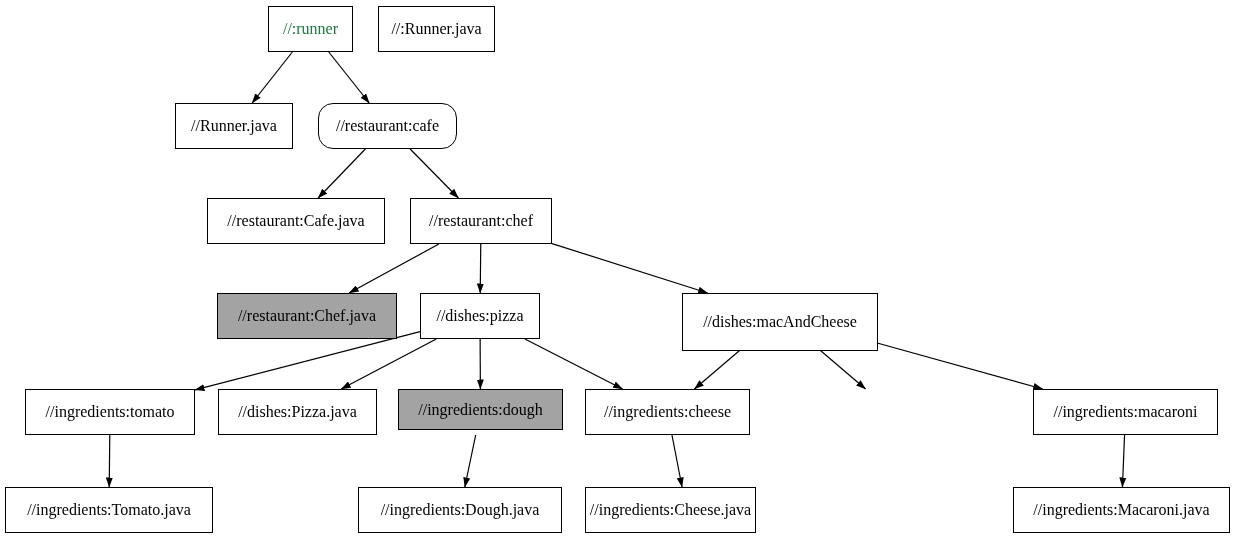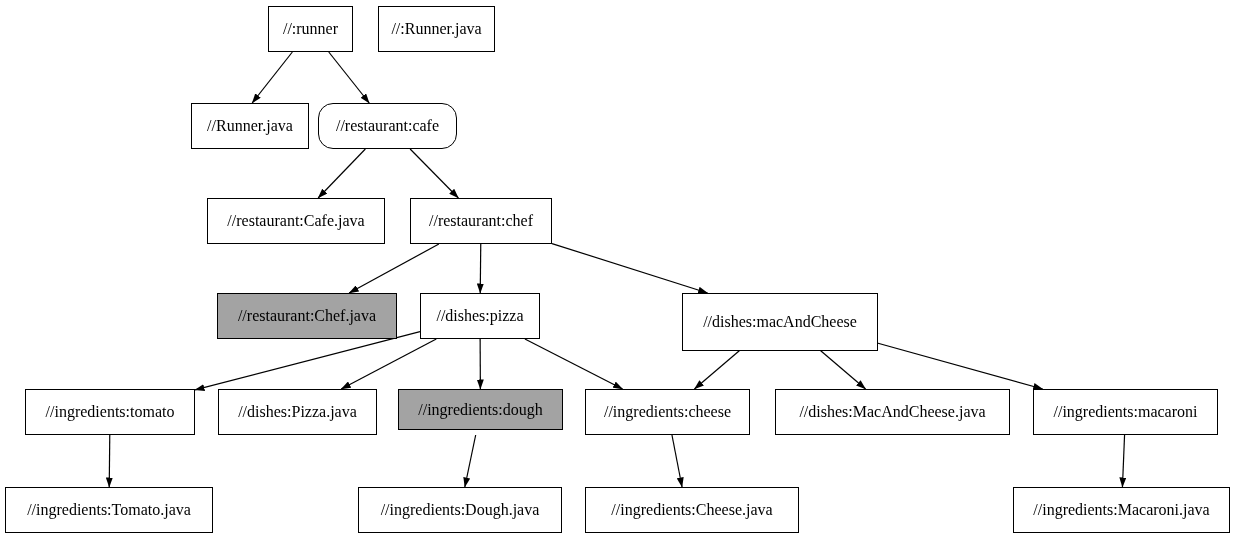--- a/index.html
+++ b/index.html
@@ -68,26 +68,26 @@
         <line x1="806.953125" y1="339" x2="865.546875" y2="389" class="edge-line" stroke="#000000" marker-end="url(#arrowhead)"></line>
         <line x1="862.7760416666666" y1="339" x2="1042.7239583333333" y2="389" class="edge-line" stroke="#000000" marker-end="url(#arrowhead)"></line>
         <line x1="109.76530612244898" y1="435" x2="109.23469387755102" y2="487" class="edge-line" stroke="#000000" marker-end="url(#arrowhead)"></line>
         <line x1="475.6887755102041" y1="435" x2="464.8112244897959" y2="487" class="edge-line" stroke="#000000" marker-end="url(#arrowhead)"></line>
         <line x1="671.9591836734694" y1="435" x2="682.0408163265306" y2="487" class="edge-line" stroke="#000000" marker-end="url(#arrowhead)"></line>
         <line x1="1124.561224489796" y1="435" x2="1122.438775510204" y2="487" class="edge-line" stroke="#000000" marker-end="url(#arrowhead)"></line>
       </g>
   </svg>
 
 <div class="node" style="left: 268px; top: 6px; width: 85px; height: 46px; background: rgb(255, 255, 255); border-color: rgb(0, 0, 0);">
-      <span style="color: #000000;">//:runner</span>
+      <span style="color: #15803d;">//:runner</span>
     </div>
     <div class="node" style="left: 378px; top: 6px; width: 117px; height: 46px; background: rgb(255, 255, 255); border-color: rgb(0, 0, 0);">
       <span style="color: rgb(0, 0, 0);">//:Runner.java</span>
     </div>
-    <div class="node" style="left: 175px; top: 103px; width: 118px; height: 46px; background: rgb(255, 255, 255); border-color: rgb(0, 0, 0); margin-left: 16px;">
+    <div class="node" style="left: 175px; top: 103px; width: 118px; height: 46px; background: rgb(255, 255, 255); border-color: rgb(0, 0, 0);">
       <span style="color: rgb(0, 0, 0);">//Runner.java</span>
     </div>
     <div class="node" style="left: 318px; top: 103px; width: 139px; height: 46px; background: rgb(255, 255, 255); border-color: rgb(0, 0, 0); border-radius: 15px;">
       <span style="color: rgb(0, 0, 0);">//restaurant:cafe</span>
     </div>
     <div class="node" style="left: 207px; top: 198px; width: 178px; height: 46px; background: rgb(255, 255, 255); border-color: rgb(0, 0, 0);">
       <span style="color: rgb(0, 0, 0);">//restaurant:Cafe.java</span>
     </div>
     <div class="node" style="left: 410px; top: 198px; width: 142px; height: 46px; background: rgb(255, 255, 255); border-color: rgb(0, 0, 0);">
       <span style="color: rgb(0, 0, 0);">//restaurant:chef</span>
@@ -106,31 +106,28 @@
     </div>
     <div class="node" style="left: 218px; top: 389px; width: 159px; height: 46px; background: rgb(255, 255, 255); border-color: rgb(0, 0, 0);">
       <span style="color: rgb(0, 0, 0);">//dishes:Pizza.java</span>
     </div>
     <div class="node" style="left: 398px; top: 389px; width: 165px; height: 41px; background: #a3a3a3; border-color: rgb(0, 0, 0);">
       <span style="color: rgb(0, 0, 0);">//ingredients:dough</span>
     </div>
     <div class="node" style="left: 585px; top: 389px; width: 165px; height: 46px; background: rgb(255, 255, 255); border-color: rgb(0, 0, 0);">
       <span style="color: rgb(0, 0, 0);">//ingredients:cheese</span>
     </div>
-    <div class="node" style="left: 775px; top: 389px; width: 235px; height: 46px; background: rgb(255, 255, 255); border-color: rgb(0, 0, 0);">
-      <span style="color: rgb(0, 0, 0);">//dishes:MacAndCheese.java</span>
-    </div>
     <div class="node" style="left: 1033px; top: 389px; width: 185px; height: 46px; background: rgb(255, 255, 255); border-color: rgb(0, 0, 0);">
       <span style="color: rgb(0, 0, 0);">//ingredients:macaroni</span>
     </div>
     <div class="node" style="left: 5px; top: 487px; width: 208px; height: 46px; background: rgb(255, 255, 255); border-color: rgb(0, 0, 0);">
       <span style="color: rgb(0, 0, 0);">//ingredients:Tomato.java</span>
     </div>
     <div class="node" style="left: 358px; top: 487px; width: 204px; height: 46px; background: rgb(255, 255, 255); border-color: rgb(0, 0, 0);">
       <span style="color: rgb(0, 0, 0);">//ingredients:Dough.java</span>
     </div>
-    <div class="node" style="left: 585px; top: 487px; width: 214px; height: 46px; background: rgb(255, 255, 255); border-color: rgb(0, 0, 0);">
+    <div class="node" style="left: 585px; top: 487px; width: 171px; height: 46px; background: rgb(255, 255, 255); border-color: rgb(0, 0, 0);">
       <span style="color: rgb(0, 0, 0);">//ingredients:Cheese.java</span>
     </div>
     <div class="node" style="left: 1013px; top: 487px; width: 217px; height: 46px; background: rgb(255, 255, 255); border-color: rgb(0, 0, 0);">
       <span style="color: rgb(0, 0, 0);">//ingredients:Macaroni.java</span>
     </div>
   </div>
 
 </body></html>

